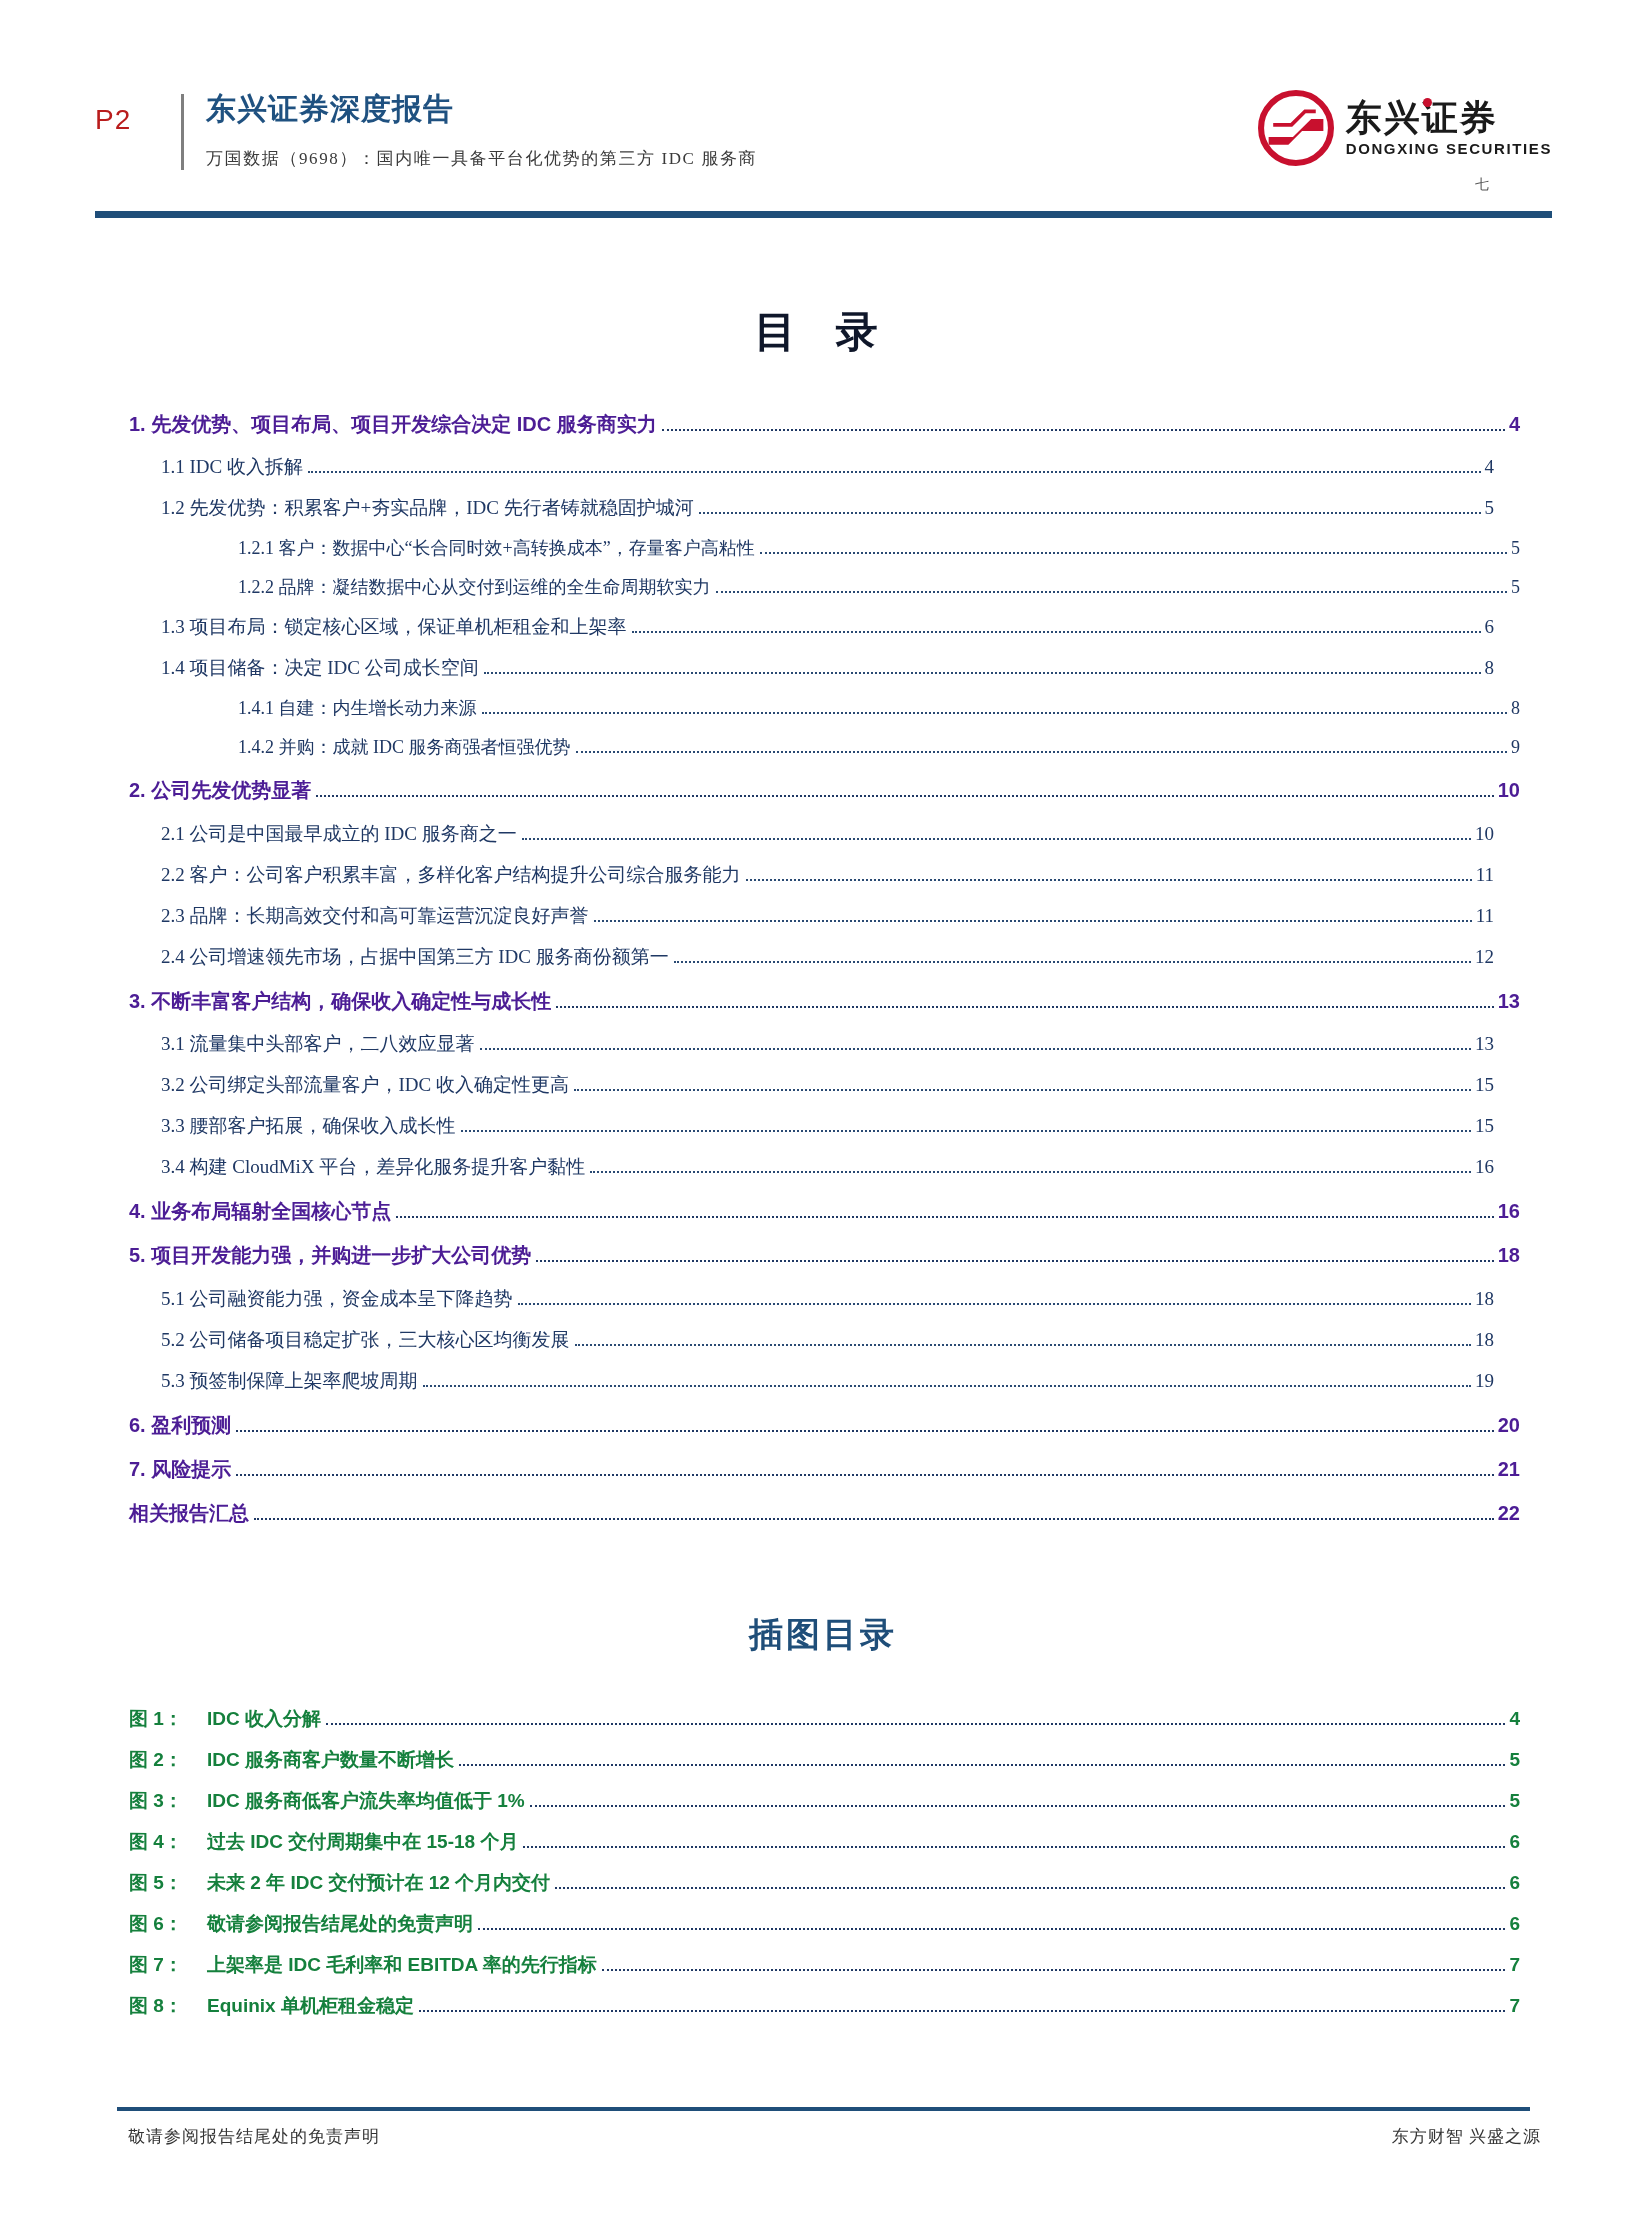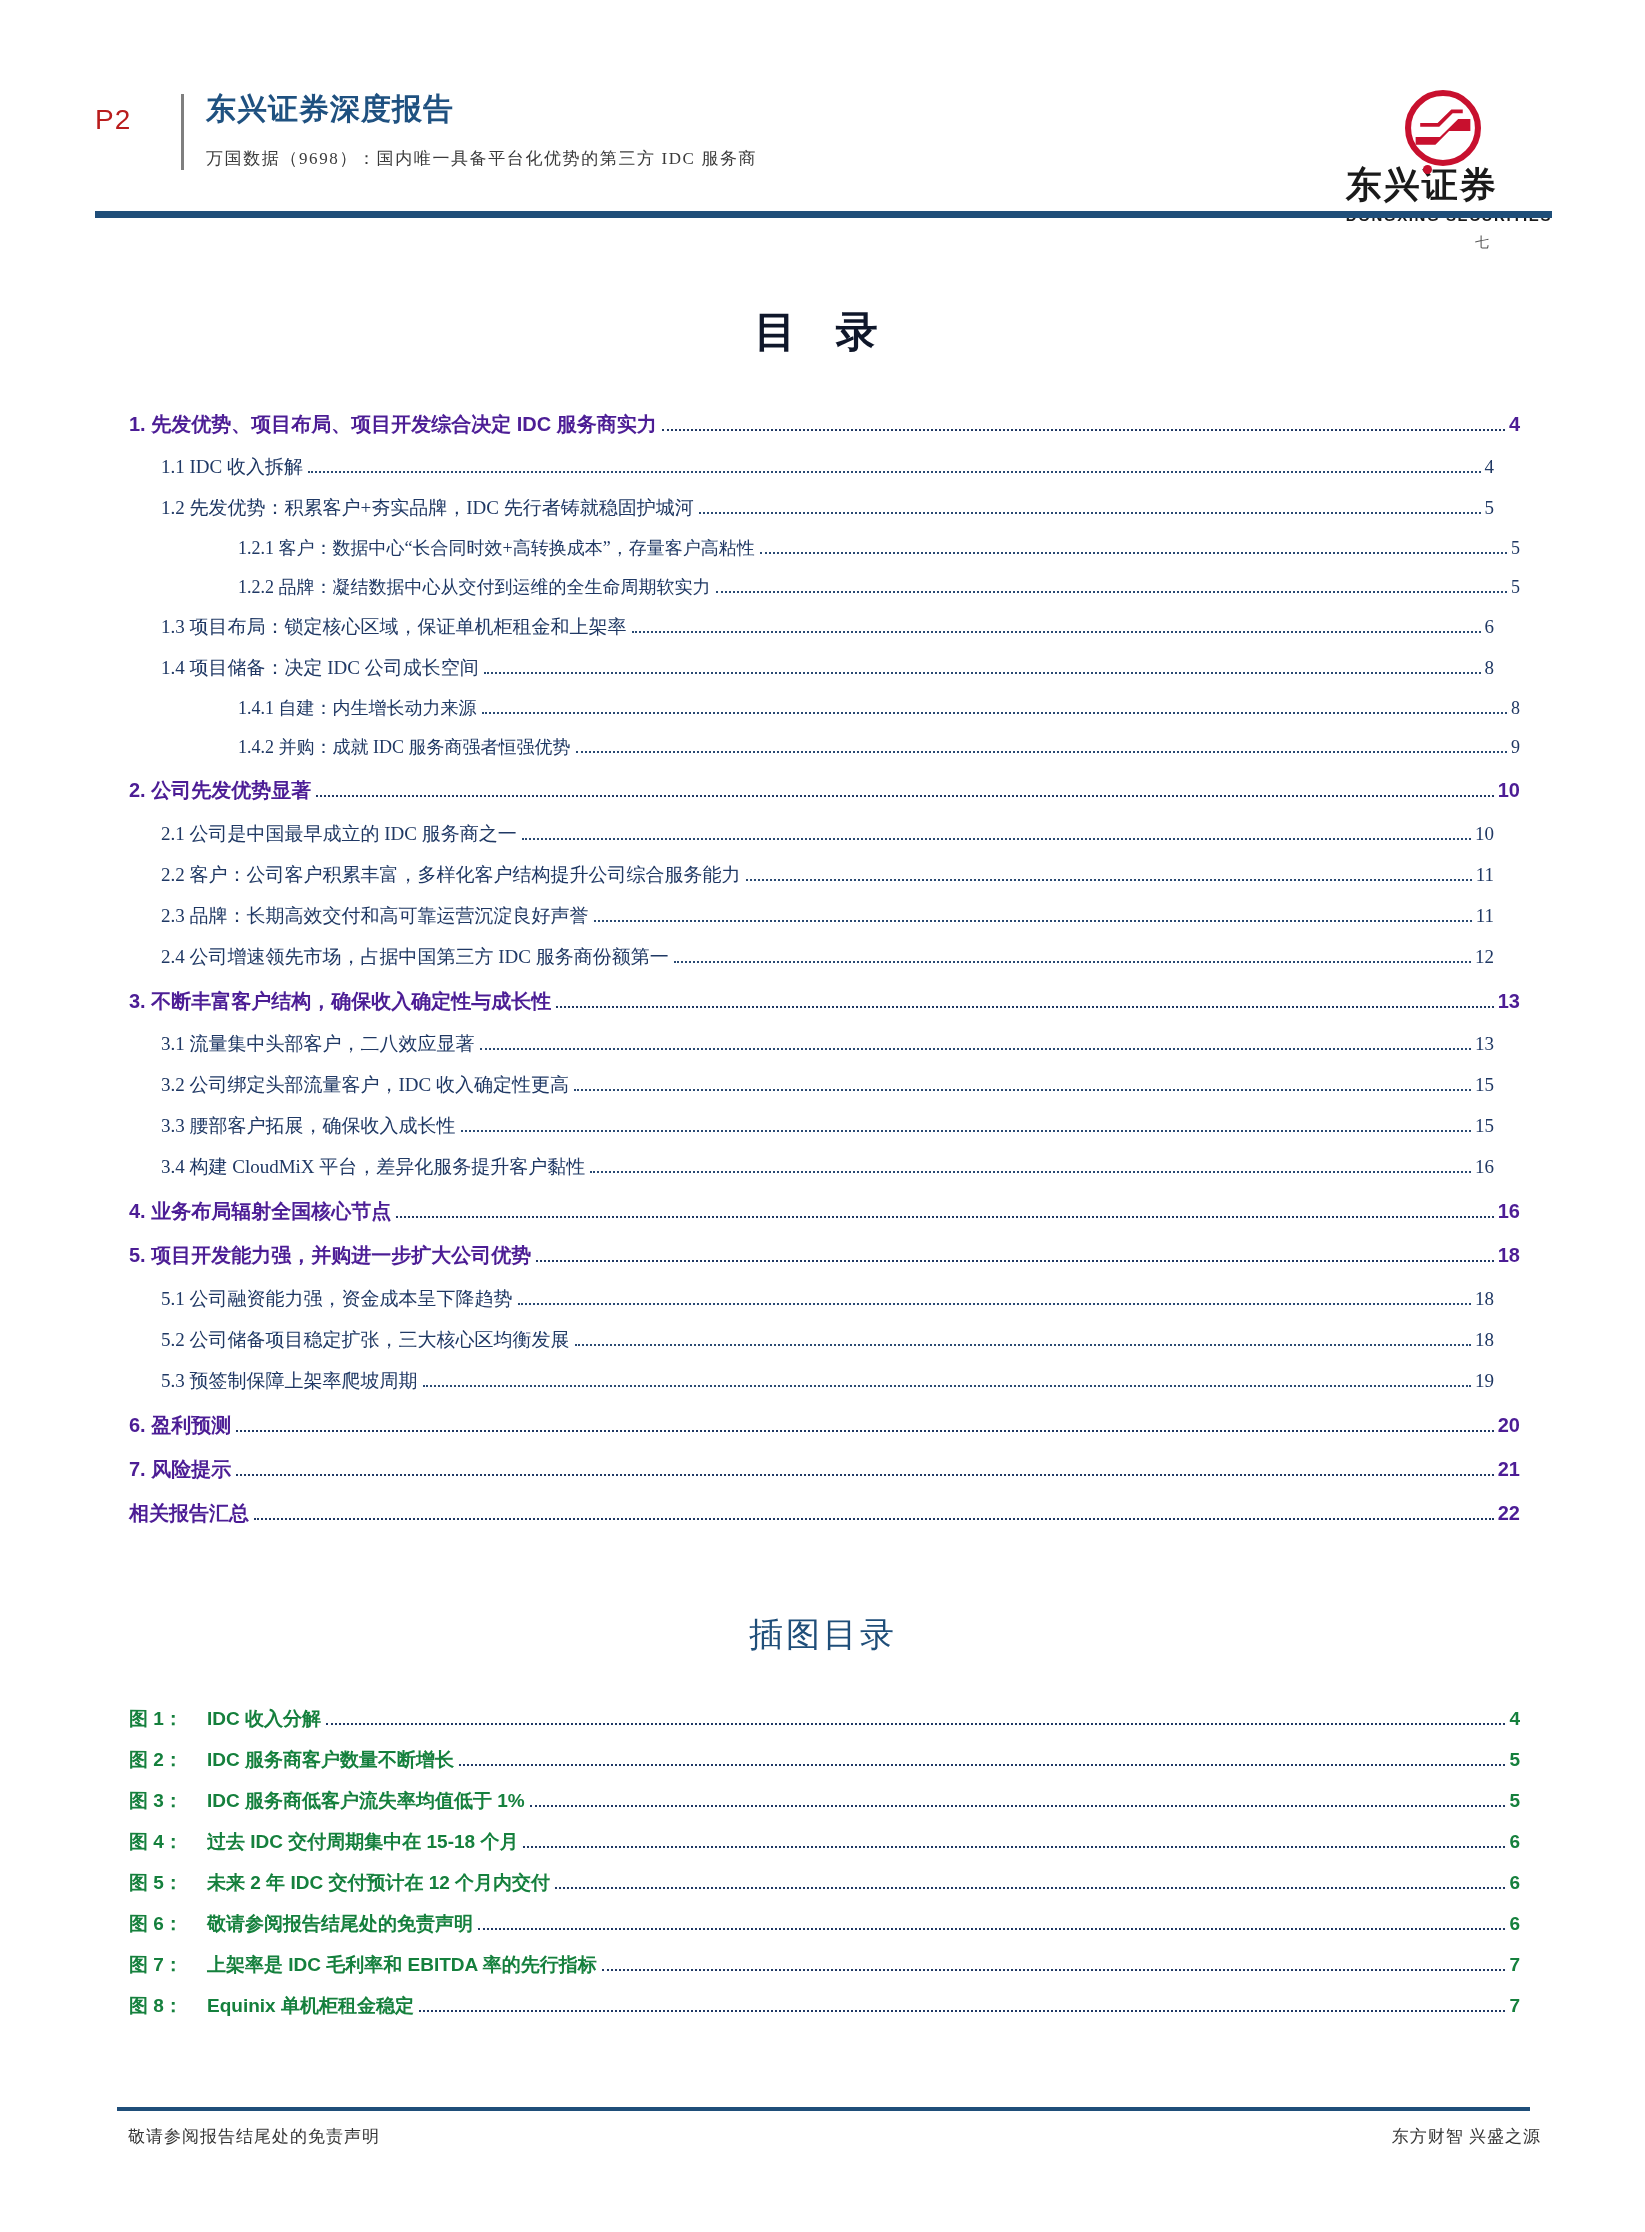--- a/index.html
+++ b/index.html
@@ -75,21 +75,20 @@
   .header-right {
     position: absolute;
     right: 0;
     top: 2px;
     text-align: right;
   }
   .logo-row {
     display: flex;
     align-items: center;
     justify-content: flex-end;
-    flex-direction: column;
   }
   .logo-mark {
     width: 76px;
     height: 76px;
     margin-right: 12px;
     flex: 0 0 auto;
   }
   .logo-text-block {
     text-align: left;
   }
@@ -165,21 +164,21 @@
     top: 1692px;
     width: 1391px;
   }
   .fig-title {
     position: absolute;
     left: 0;
     right: 0;
     top: 1612px;
     text-align: center;
     font-family: "Liberation Sans", sans-serif;
-    font-weight: normal;
+    font-weight: bold;
     font-size: 34px;
     color: #1f4e79;
     letter-spacing: 3px;
   }
 
   .toc-item {
     display: flex;
     align-items: baseline;
     width: 100%;
     margin-bottom: 10px;

